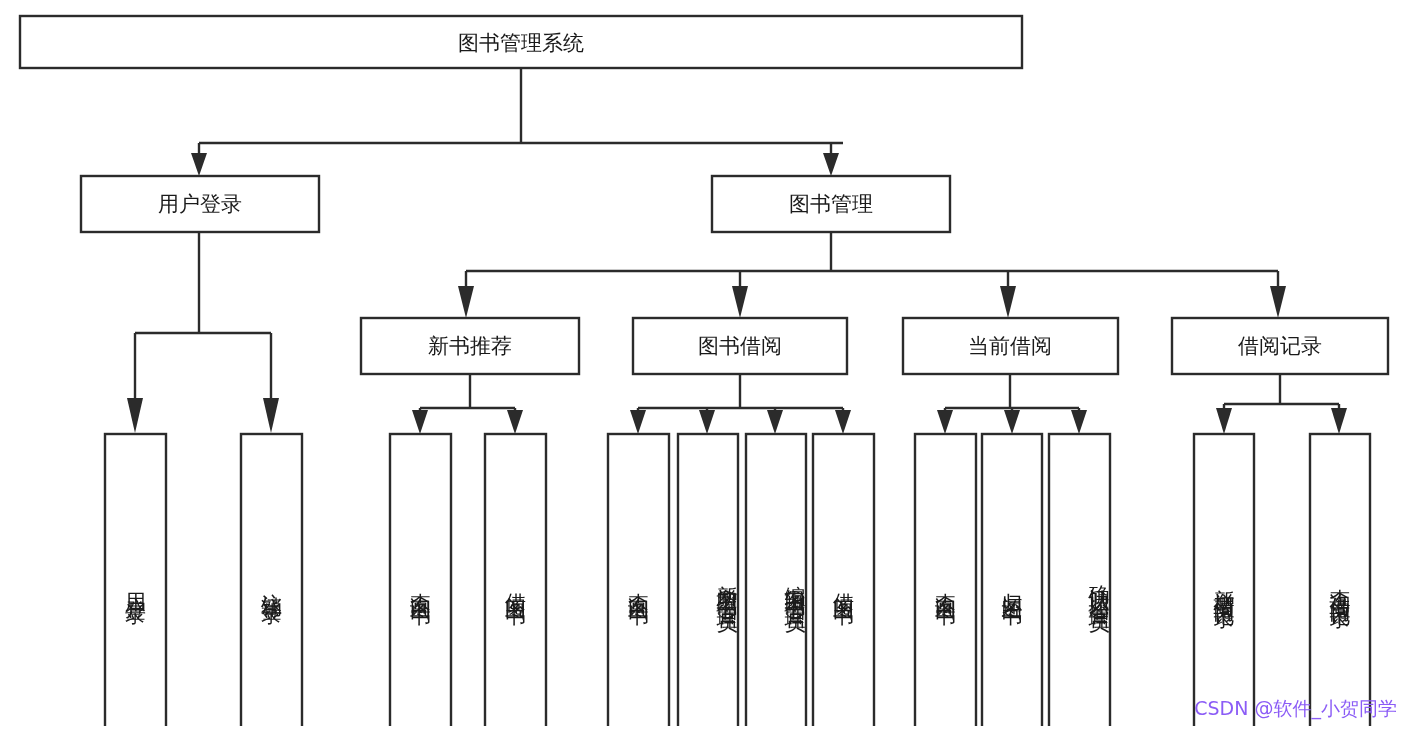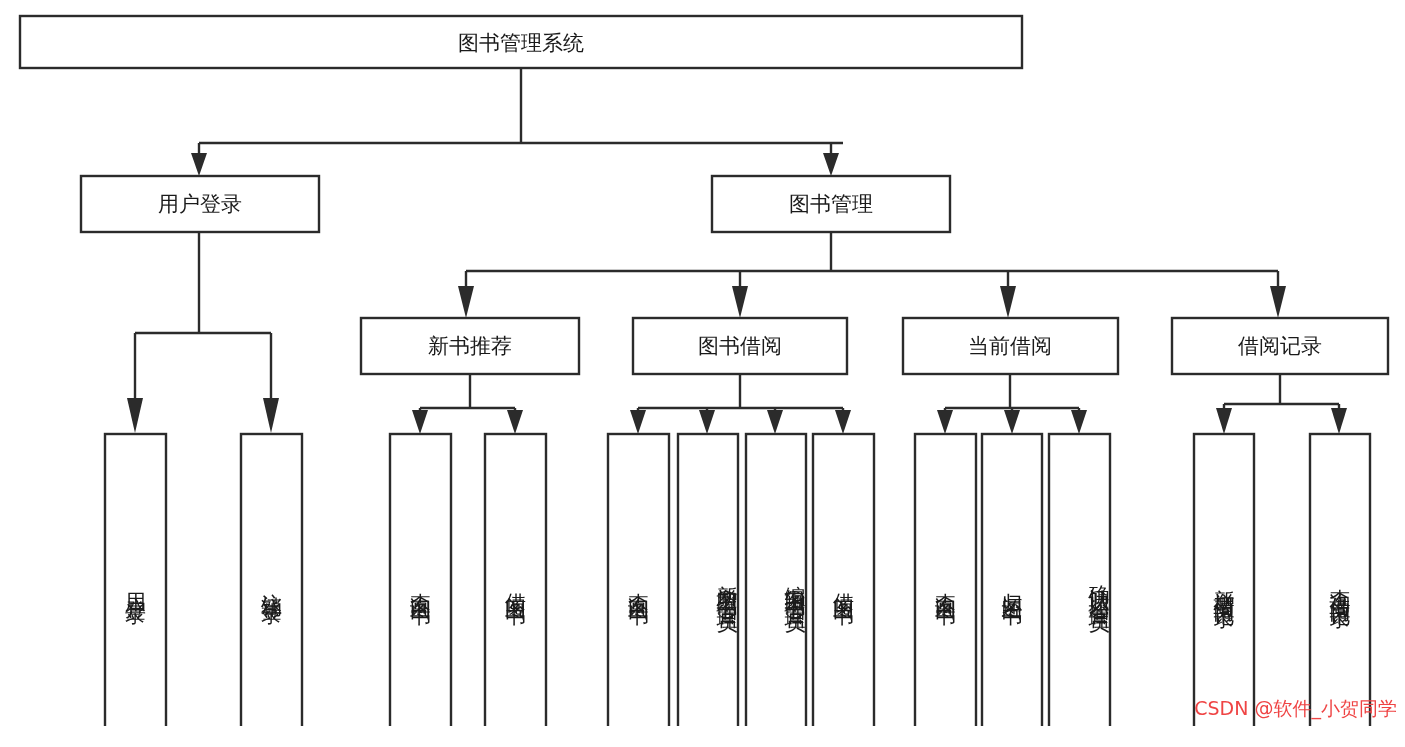--- a/index.html
+++ b/index.html
@@ -65,21 +65,21 @@
   }
   .vlabel.center {
     align-items: center;
   }
   .watermark {
     position: absolute;
     right: 8px;
     bottom: 4px;
     font-family: "DejaVu Sans", "Liberation Sans", sans-serif;
     font-size: 19px;
-    color: #ef4444;
+    color: #8b5cf6;
     white-space: nowrap;
     pointer-events: none;
   }
 </style>
 </head>
 <body>
 
 <div id="diagram-root">
 
   <svg class="diagram-canvas" viewBox="0 0 1405 747" xmlns="http://www.w3.org/2000/svg">

